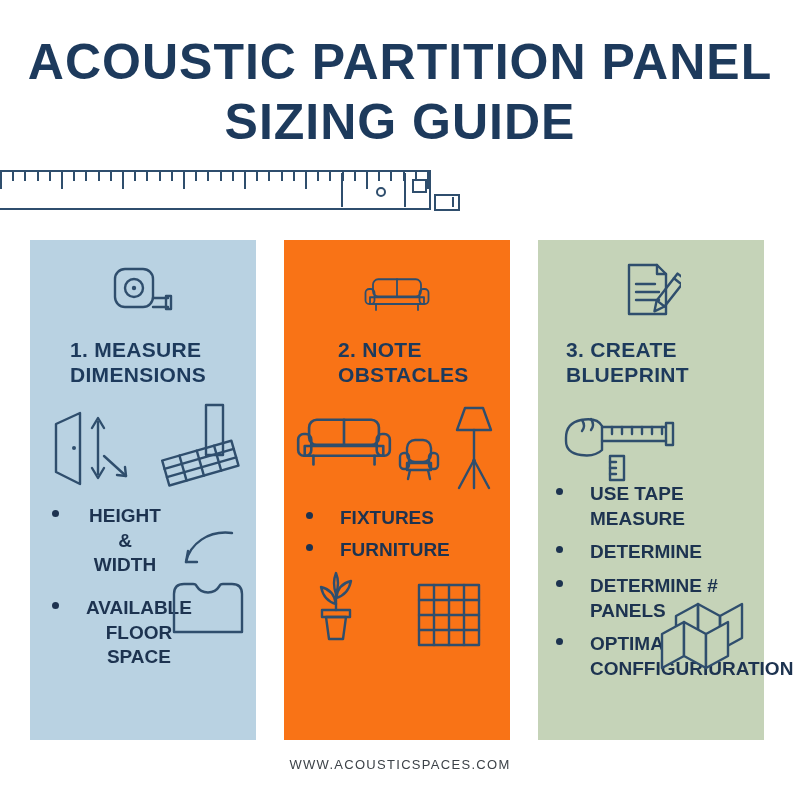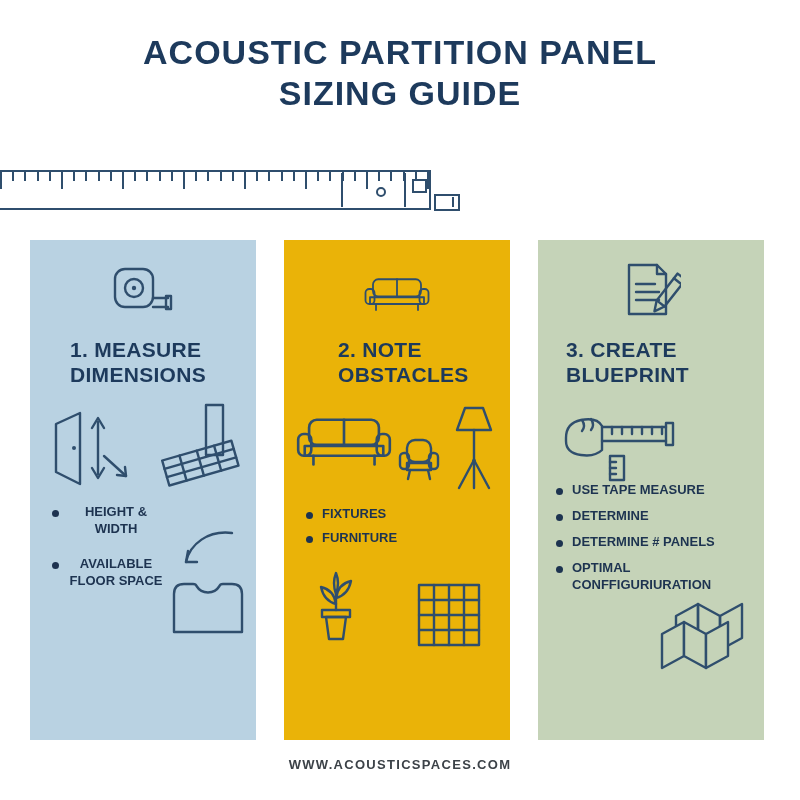--- a/index.html
+++ b/index.html
@@ -1,20 +1,20 @@
 <!DOCTYPE html>
 <html><head>
 <meta charset="utf-8">
 <style>
   * { margin:0; padding:0; box-sizing:border-box; }
   html,body { width:800px; height:800px; background:#ffffff; font-family:"Liberation Sans", sans-serif; }
   .page { position:relative; width:800px; height:800px; background:#ffffff; overflow:hidden; }
 
   .title { position:absolute; top:32px; left:0; width:100%; text-align:center;
-           font-size:34px; line-height:1.2; font-weight:800; color:#1d3a5c; letter-spacing:1px; }
+           font-size:50px; line-height:1.2; font-weight:800; color:#1d3a5c; letter-spacing:1px; }
 
   
   .ruler { position:absolute; top:164px; left:0; width:465px; height:55px; }
   .ruler-body { position:absolute; left:0; top:6px; width:431px; height:40px;
     border:2.5px solid #2f4e6d; border-left:none; background-color:#fff;
     background-image:
       repeating-linear-gradient(90deg, #2f4e6d 0 2px, transparent 2px 61px),
       repeating-linear-gradient(90deg, #2f4e6d 0 2px, transparent 2px 12.2px);
     background-size:100% 17px, 100% 9px; background-repeat:no-repeat; }
   .ruler-seam { position:absolute; left:341px; top:9px; width:2px; height:34px; background:#2f4e6d; }
@@ -22,21 +22,21 @@
     border:2px solid #2f4e6d; border-radius:50%; background:#fff; }
   .ruler-endline { position:absolute; left:404px; top:9px; width:2px; height:34px; background:#2f4e6d; }
   .ruler-clip { position:absolute; left:412px; top:15px; width:15px; height:14px; border:2.5px solid #2f4e6d; background:#fff; }
   .ruler-tab { position:absolute; left:434px; top:30px; width:26px; height:17px; border:2.5px solid #2f4e6d; background:#fff; }
   .ruler-tab-tick { position:absolute; left:452px; top:33px; width:2px; height:10px; background:#2f4e6d; }
 
   
   .columns { position:absolute; top:240px; left:30px; display:flex; gap:28px; }
   .col { position:relative; width:226px; height:500px; }
   .col1 { background:#b9d2e2; }
-  .col2 { background:#eab308; }
+  .col2 { background:#f97316; }
   .col3 { background:#c5d3b8; }
 
   .top-icon { position:absolute; left:50%; transform:translateX(-50%); }
   .col1 .top-icon { top:26px; }
   .col2 .top-icon { top:34px; }
   .col3 .top-icon { top:22px; }
 
   .col h2 { position:absolute; font-size:21px; font-weight:700; color:#1d3a5c;
             line-height:1.18; letter-spacing:.3px; }
   .col1 h2 { top:98px; left:40px; width:150px; }
@@ -61,29 +61,29 @@
   .i-plant { left:26px; top:328px; }
   .i-grid { left:132px; top:342px; }
   
   .i-handtape { left:16px; top:166px; }
   .i-panels { left:116px; top:350px; }
 
   .bullets { position:absolute; list-style:none; }
   .col1 .bullets { left:22px; top:264px; width:112px; }
   .col2 .bullets { left:22px; top:266px; width:170px; }
   .col3 .bullets { left:18px; top:242px; width:182px; }
-  .bullet { display:flex; gap:9px; font-size:13px; font-weight:700; color:#1d3350;
+  .bullet { display:flex; gap:27px; font-size:19px; font-weight:700; color:#1d3350;
             line-height:1.3; }
   .col1 .bullet { margin-bottom:18px;text-align:center; }
   .col2 .bullet { margin-bottom:7px; }
   .col3 .bullet { margin-bottom:9px; }
   .dot { flex:none; width:7px; height:7px; border-radius:50%; background:#1d3350; margin-top:6px; }
 
   .footer { position:absolute; bottom:28px; left:0; width:100%; text-align:center;
-            font-size:13px; font-weight:700; letter-spacing:1.3px; color:#3c4248; }
+            font-size:13px; font-weight:400; letter-spacing:1.3px; color:#3c4248; }
 </style>
 </head>
 <body>
 
 <div class="page">
 
   <h1 class="title">
     <span>ACOUSTIC PARTITION PANEL</span><br>
     <span>SIZING GUIDE</span>
   </h1>

